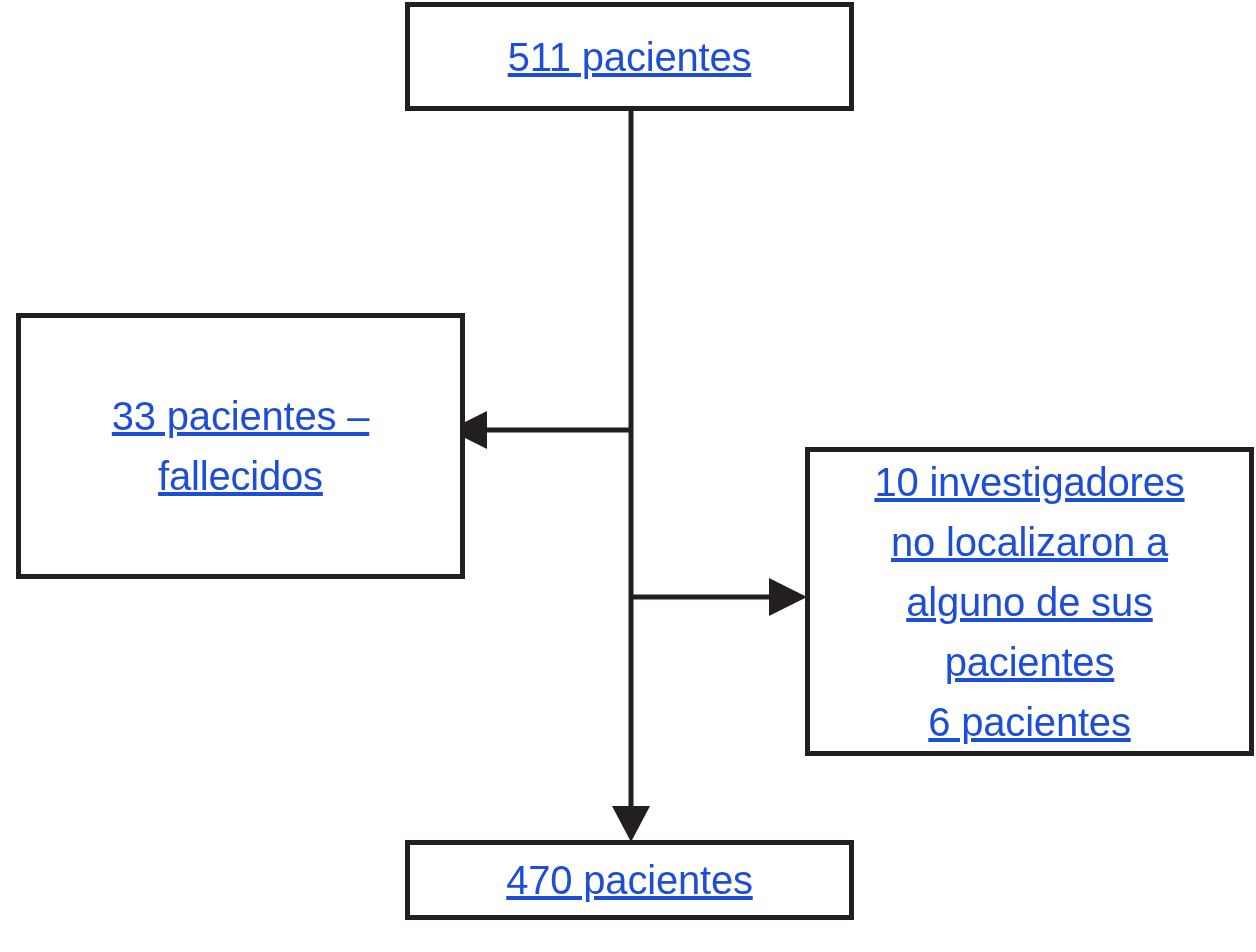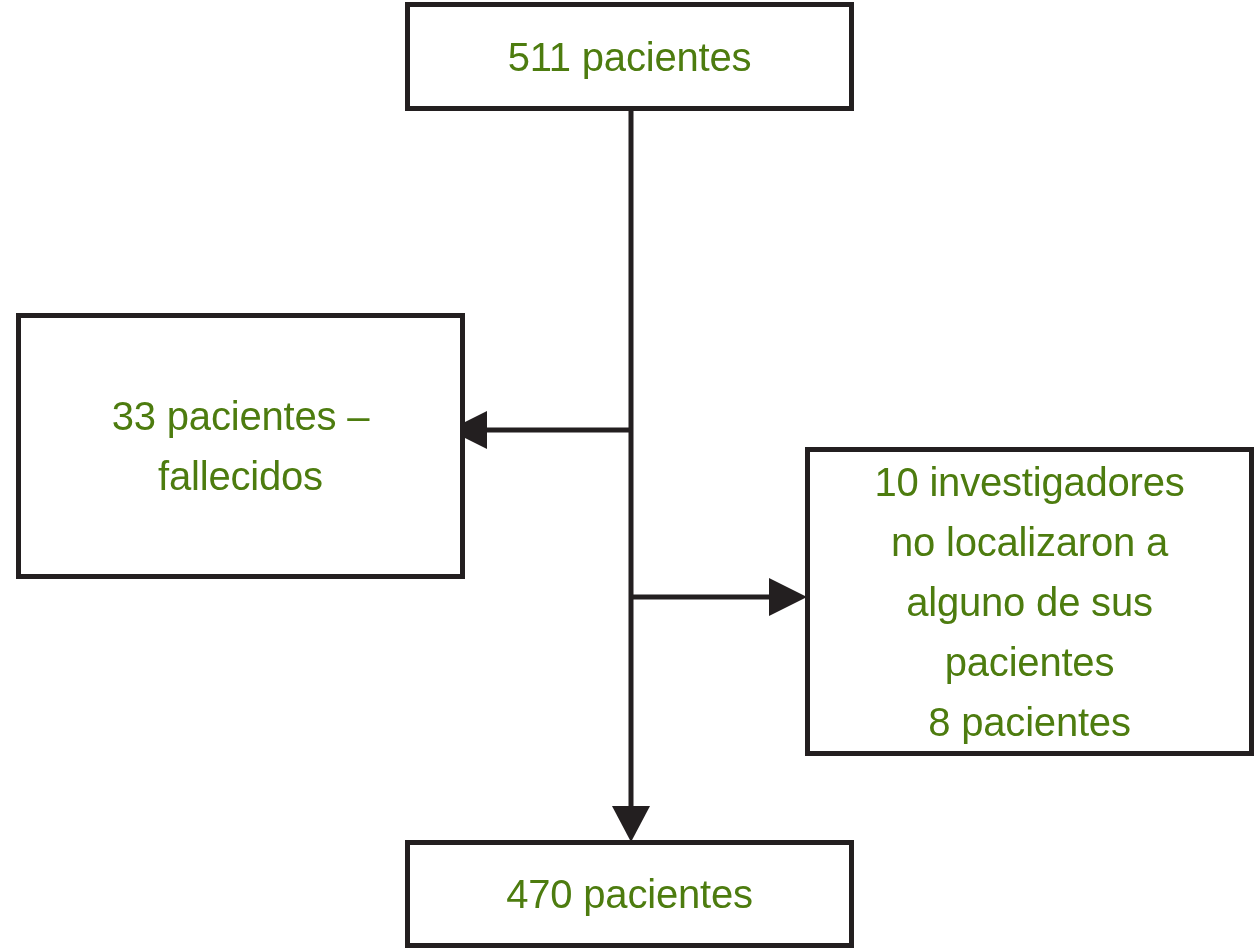--- a/index.html
+++ b/index.html
@@ -23,24 +23,25 @@
     background: #ffffff;
     border: 5px solid #231f20;
     display: flex;
     align-items: center;
     justify-content: center;
     z-index: 3;
   }
   .box-text {
     font-size: 40px;
     line-height: 60px;
-    color: #4d7c0f;
+    color: #1d4ed8;
     text-align: center;
     white-space: pre-line;
     letter-spacing: -0.2px;
+    text-decoration: underline;
   }
   #box-top {
     left: 405px;
     top: 2px;
     width: 449px;
     height: 109px;
   }
   #box-left {
     left: 16px;
     top: 313px;
@@ -50,21 +51,21 @@
   #box-right {
     left: 805px;
     top: 447px;
     width: 449px;
     height: 309px;
   }
   #box-bottom {
     left: 405px;
     top: 840px;
     width: 449px;
-    height: 108px;
+    height: 80px;
   }
   #connectors {
     position: absolute;
     left: 0;
     top: 0;
     width: 1256px;
     height: 952px;
     z-index: 1;
   }
 </style>
@@ -93,20 +94,20 @@
   <div class="flow-box" id="box-left">
     <span class="box-text">33 pacientes –
 fallecidos</span>
   </div>
 
   <div class="flow-box" id="box-right">
     <span class="box-text">10 investigadores
 no localizaron a
 alguno de sus
 pacientes
-8 pacientes</span>
+6 pacientes</span>
   </div>
 
   <div class="flow-box" id="box-bottom">
     <span class="box-text">470 pacientes</span>
   </div>
 
 </div>
 
 </body></html>

